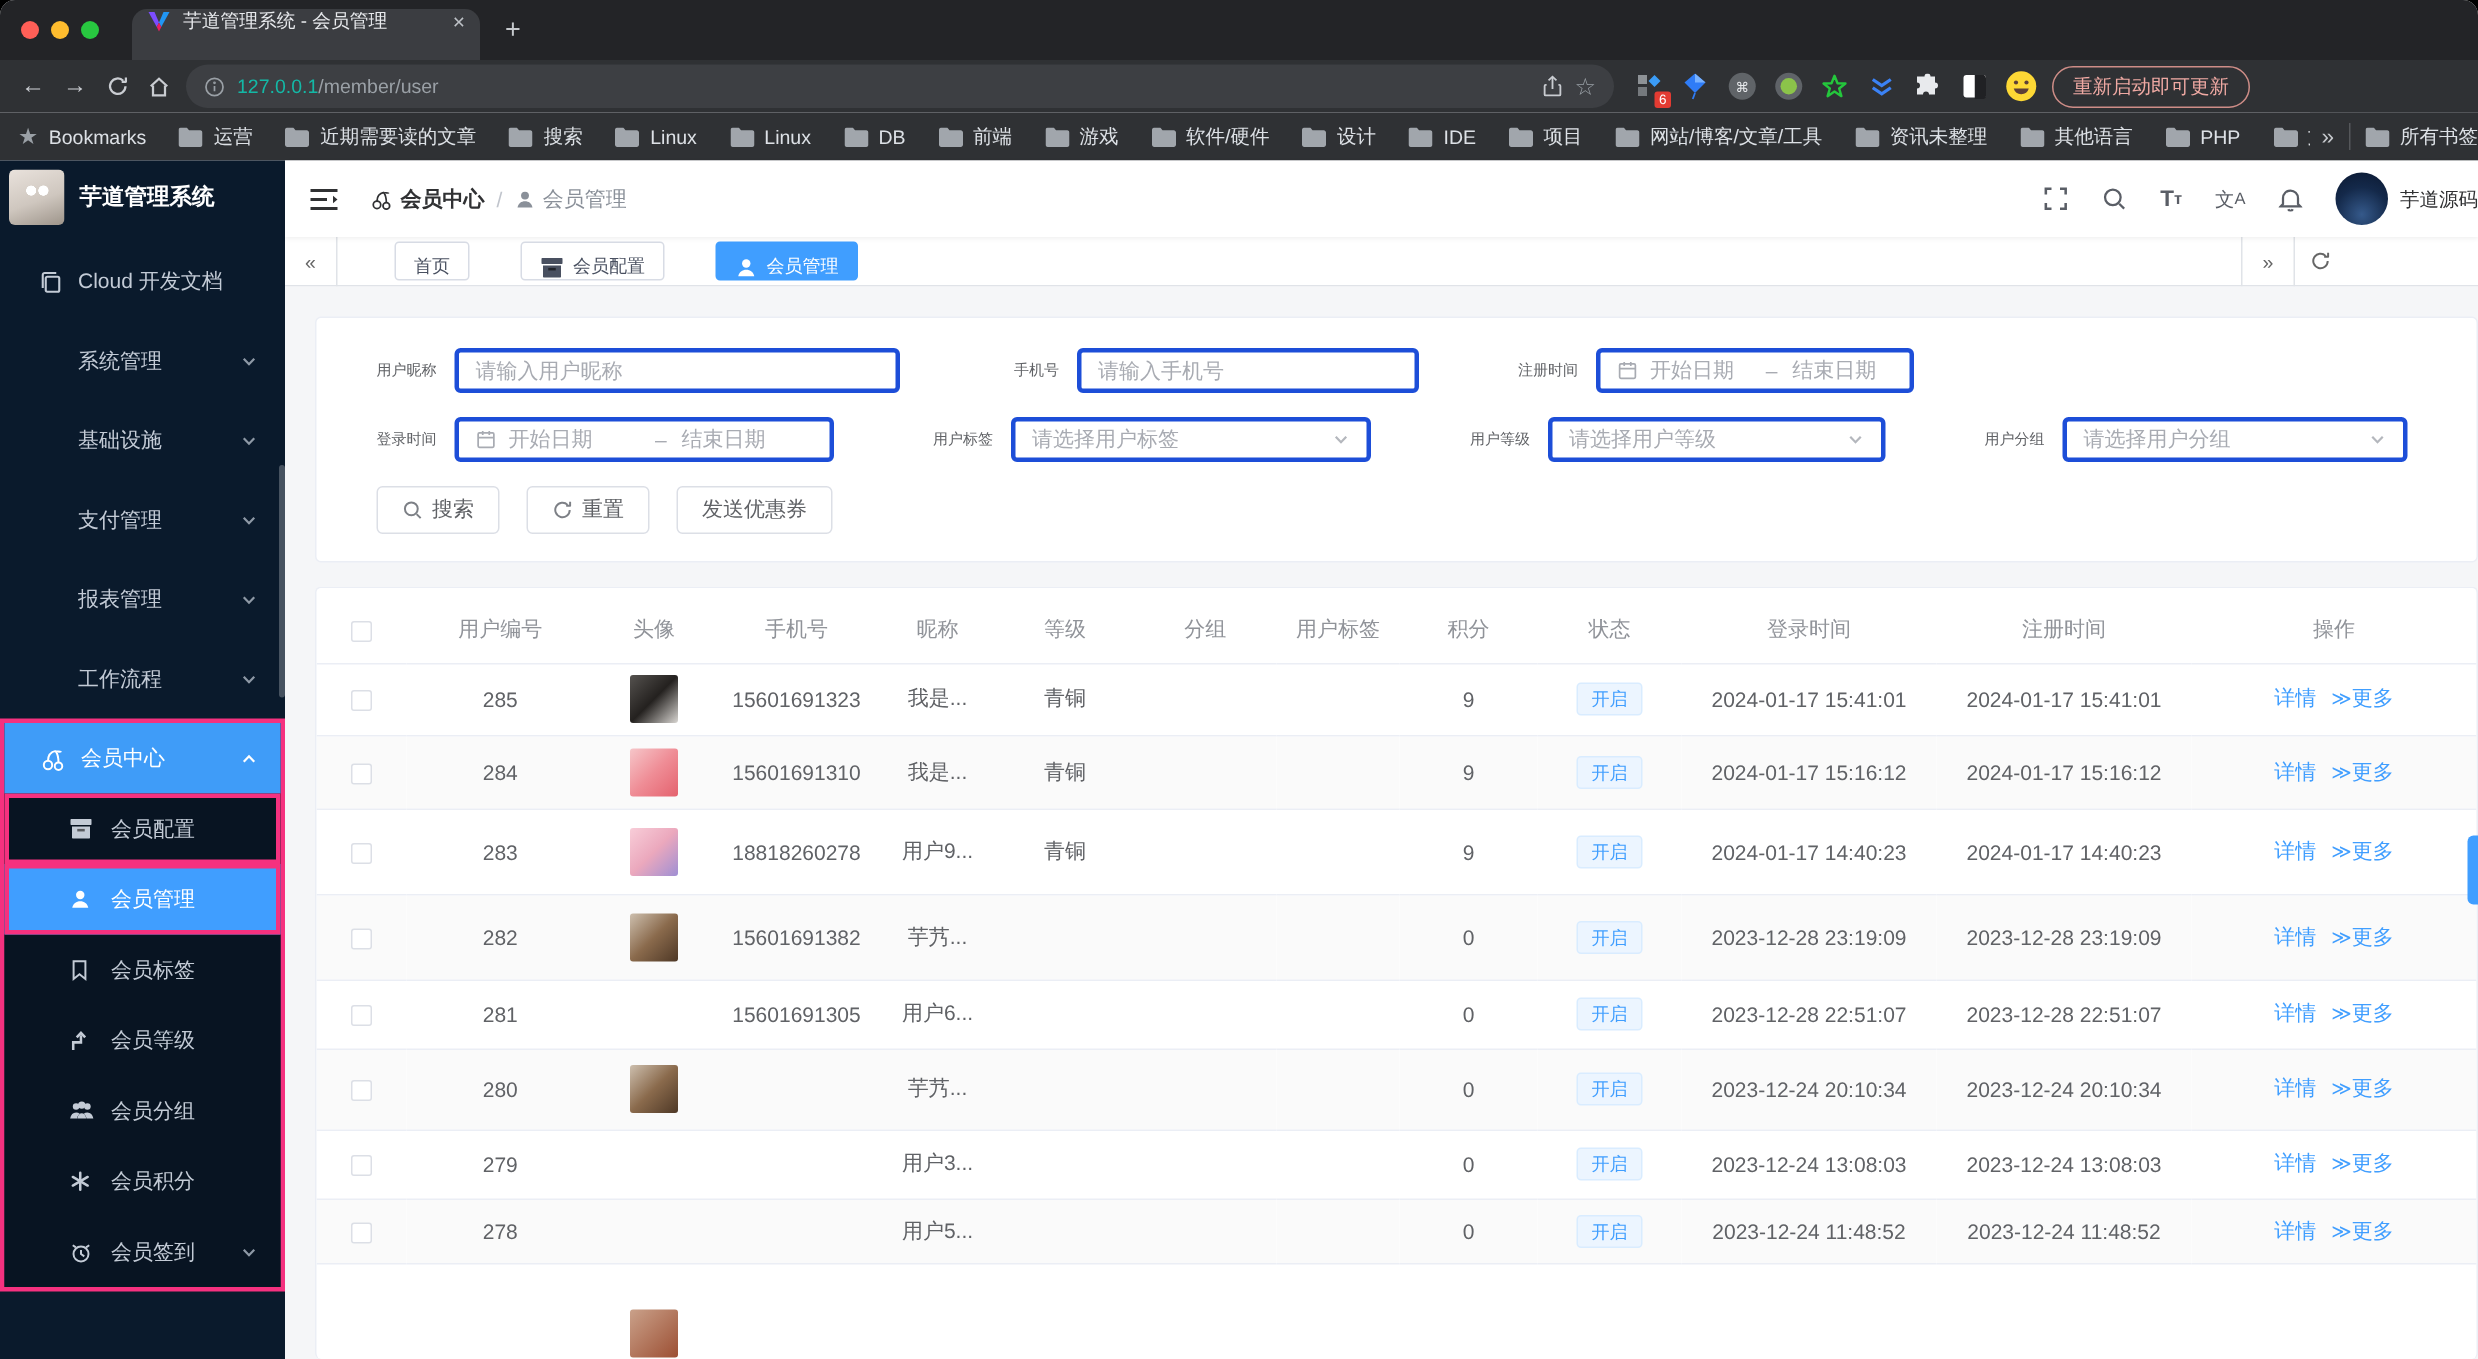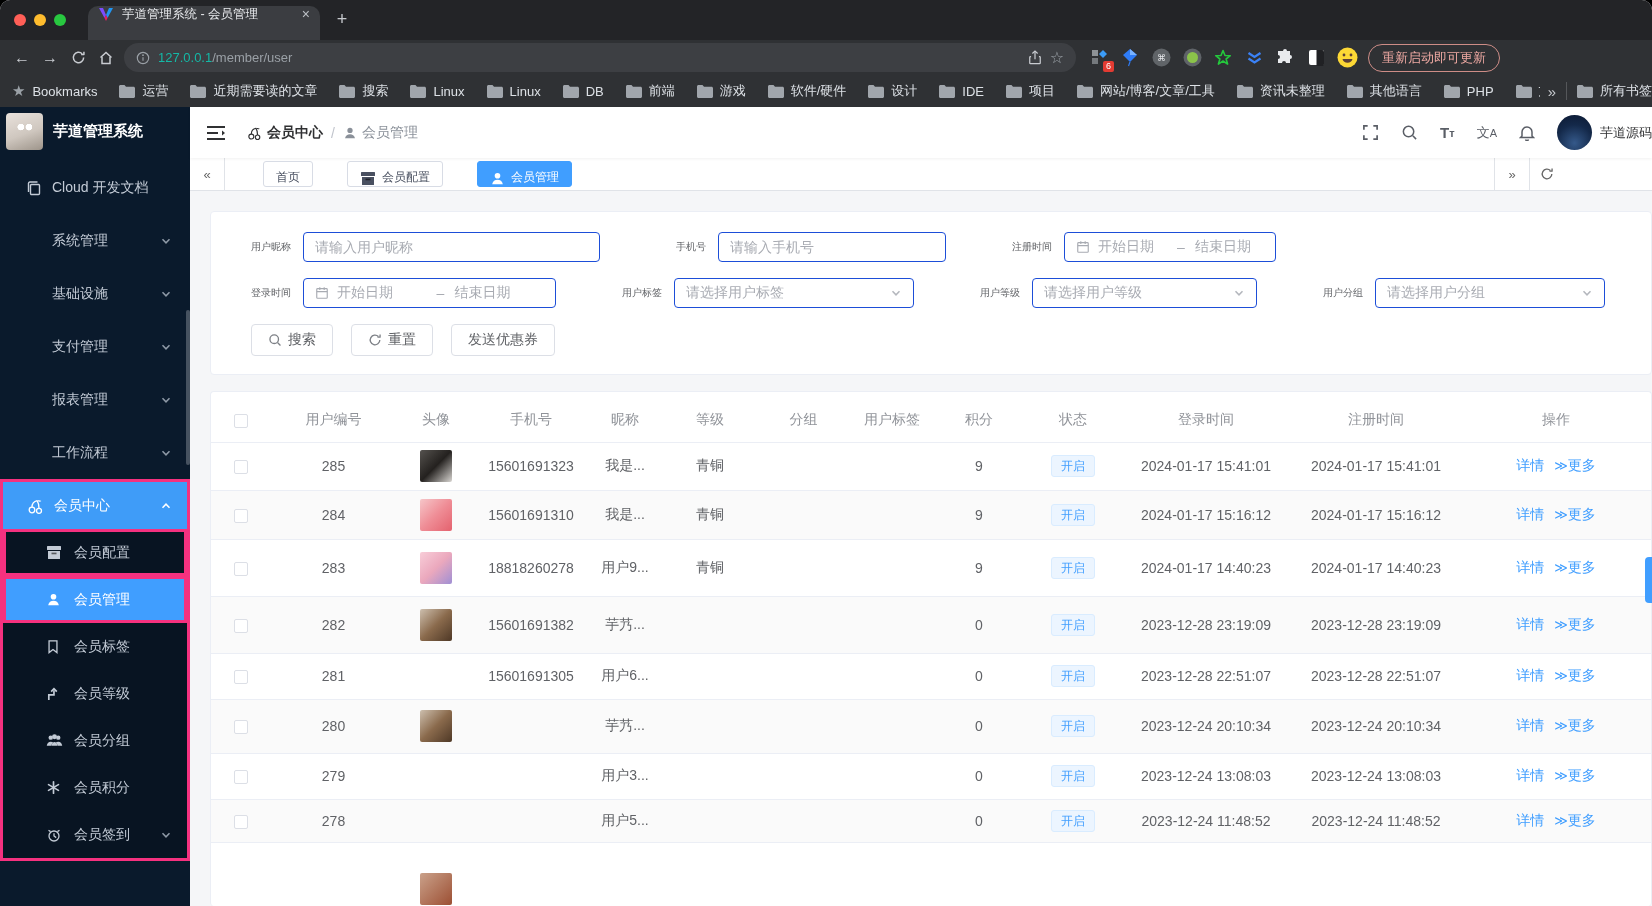--- a/index.html
+++ b/index.html
@@ -101,21 +101,21 @@
 
   .content { flex:1; background:#f5f6f8; padding:20px 0 0 20px; overflow:hidden;
     display:flex; flex-direction:column; }
   .card { background:#fff; border:1px solid #ebeef5; border-radius:4px; }
 
   .filter-card { padding:20px 0 4px 10px; }
   .frow { display:flex; align-items:center; margin-bottom:16px; }
   .field { display:flex; align-items:center; margin-right:36px; }
   .field label { width:70px; text-align:right; margin-right:12px; font-size:10px; color:#606266;
     white-space:nowrap; flex-shrink:0; }
-  .ctl { height:30px; border:1px solid #1d4ed8; border-radius:4px; background:#fff; display:flex;
+  .ctl { height:30px; border:3px solid #1d4ed8; border-radius:4px; background:#fff; display:flex;
     align-items:center; padding:0 11px; font-size:14px; color:#a8abb2; }
   input.ctl { outline:none; color:#606266; }
   input.ctl::placeholder { color:#a8abb2; }
   .dr span.ph { flex:1; }
   .dr .dash { margin:0 10px; color:#a8abb2; }
   .dr .cal { margin-right:8px; display:flex; color:#a8abb2; }
   .sel { justify-content:space-between; }
   .sel .chev { color:#b4b7bd; display:flex; }
   .btnrow { padding-left:30px; display:flex; gap:18px; margin-bottom:14px; }
   .btn { height:32px; border:1px solid #dcdfe6; border-radius:4px; background:#fff; display:flex;

